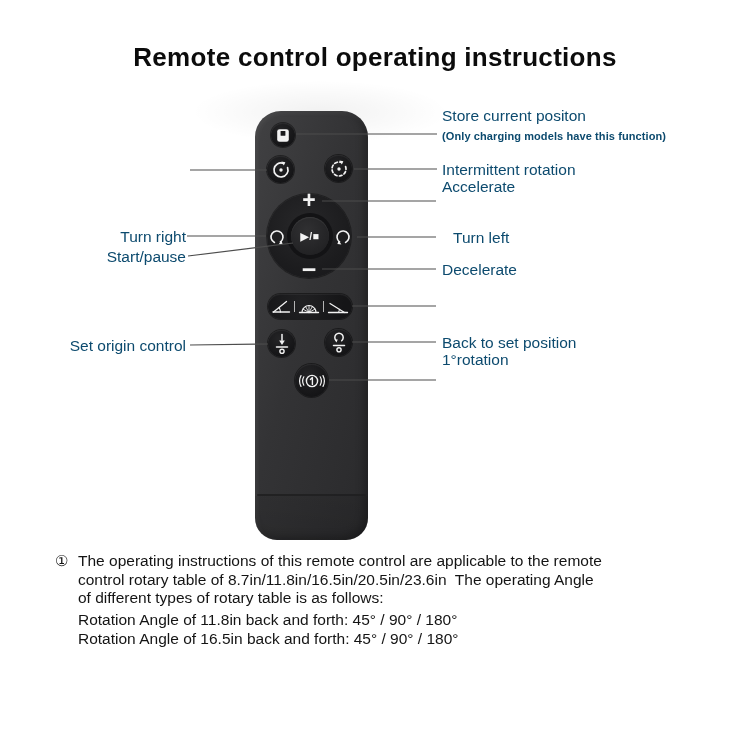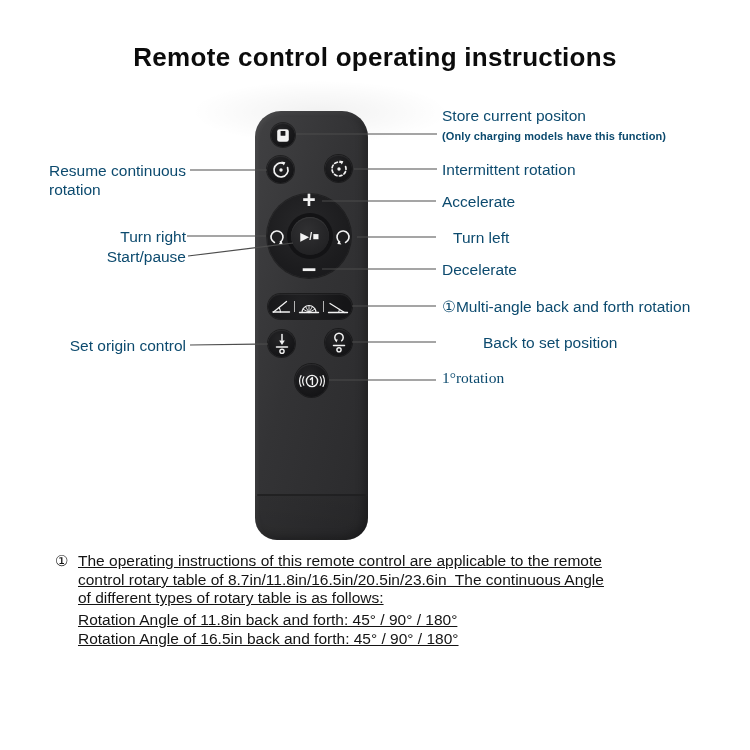--- a/index.html
+++ b/index.html
@@ -43,21 +43,21 @@
   
   .lbl{position:absolute;font-size:15.5px;line-height:19px;color:#0c4a6e;white-space:nowrap;}
   .lbl-r{left:442px;}
   .lbl-l{right:564px;text-align:left;}
   .note{font-size:11px;font-weight:600;letter-spacing:.1px;}
   .lines{position:absolute;left:0;top:0;pointer-events:none;}
   
   .foot{position:absolute;left:55px;top:552px;font-size:15.5px;line-height:18.6px;color:#141414;}
   .foot-row{display:flex;}
   .marker{width:23px;flex:none;font-size:15px;}
-  .fline{white-space:pre;text-decoration:underline;}
+  .fline{white-space:pre;}
   .angles{position:absolute;left:78px;top:611px;font-size:15.5px;line-height:18.8px;color:#141414;}
   svg .st{stroke:#f2f2f2;fill:none;stroke-linecap:round;}
   svg .fl{fill:#f2f2f2;stroke:none;}
 </style>
 </head>
 <body>
 
 <div class="page">
 
   <div class="title">Remote control operating instructions</div>
@@ -175,41 +175,36 @@
       <path d="M190,170 L267,170"></path>
       <path d="M187,236 L266,236"></path>
       <path d="M188,256 L293,243"></path>
       <path d="M190,345 L268,344"></path>
     </g>
   </svg>
 
   <div class="lbl lbl-r" style="top:106px;">Store current positon</div>
   <div class="lbl lbl-r note" style="top:127px;">(Only charging models have this function)</div>
   <div class="lbl lbl-r" style="top:160px;">Intermittent rotation</div>
-  <div class="lbl lbl-r" style="top:192px;">Accelerate</div>
+  <div class="lbl lbl-r" style="top:177px;">Accelerate</div>
   <div class="lbl lbl-r" style="top:228px;margin-left:11px;">Turn left</div>
   <div class="lbl lbl-r" style="top:260px;">Decelerate</div>
-  <div class="lbl lbl-r" style="top:297px;">①Multi-angle back and forth rotation</div>
-  <div class="lbl lbl-r" style="top:333px;margin-left:41px;">Back to set position</div>
-  <div class="lbl lbl-r" style="top:368px;font-family:Liberation Serif, serif;">1°rotation</div>
-
-  <div class="lbl lbl-l" style="top:161px;">
-    <div>Resume continuous</div>
-    <div>rotation</div>
-  </div>
+  <div class="lbl lbl-r" style="top:333px;">Back to set position</div>
+  <div class="lbl lbl-r" style="top:350px;">1°rotation</div>
+
   <div class="lbl lbl-l" style="top:227px;">Turn right</div>
   <div class="lbl lbl-l" style="top:247px;">Start/pause</div>
   <div class="lbl lbl-l" style="top:336px;">Set origin control</div>
 
   <div class="foot">
     <div class="foot-row">
       <span class="marker">①</span>
       <div>
         <div class="fline">The operating instructions of this remote control are applicable to the remote</div>
-        <div class="fline">control rotary table of 8.7in/11.8in/16.5in/20.5in/23.6in  The continuous Angle</div>
+        <div class="fline">control rotary table of 8.7in/11.8in/16.5in/20.5in/23.6in  The operating Angle</div>
         <div class="fline">of different types of rotary table is as follows:</div>
       </div>
     </div>
   </div>
   <div class="angles">
     <div class="fline">Rotation Angle of 11.8in back and forth: 45° / 90° / 180°</div>
     <div class="fline">Rotation Angle of 16.5in back and forth: 45° / 90° / 180°</div>
   </div>
 
 </div>

